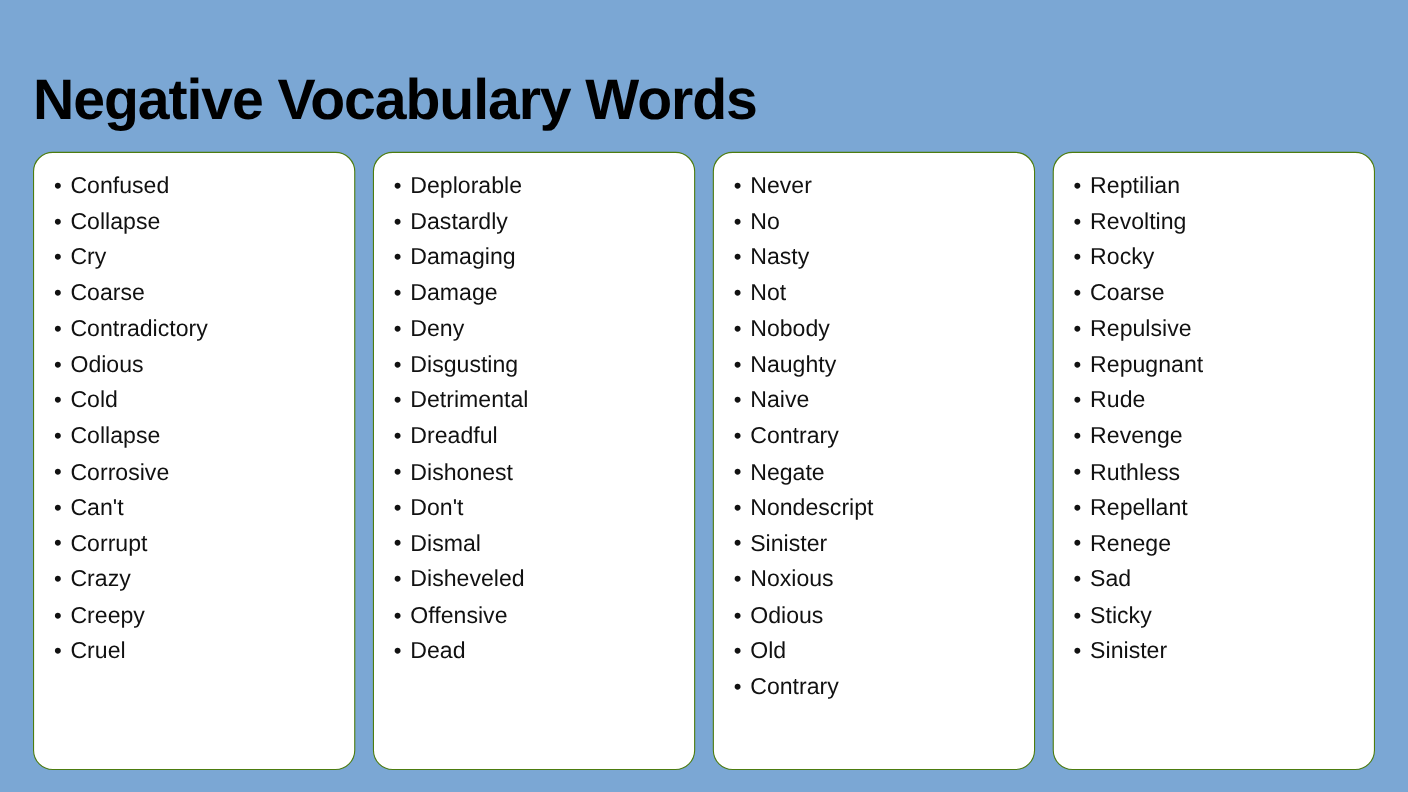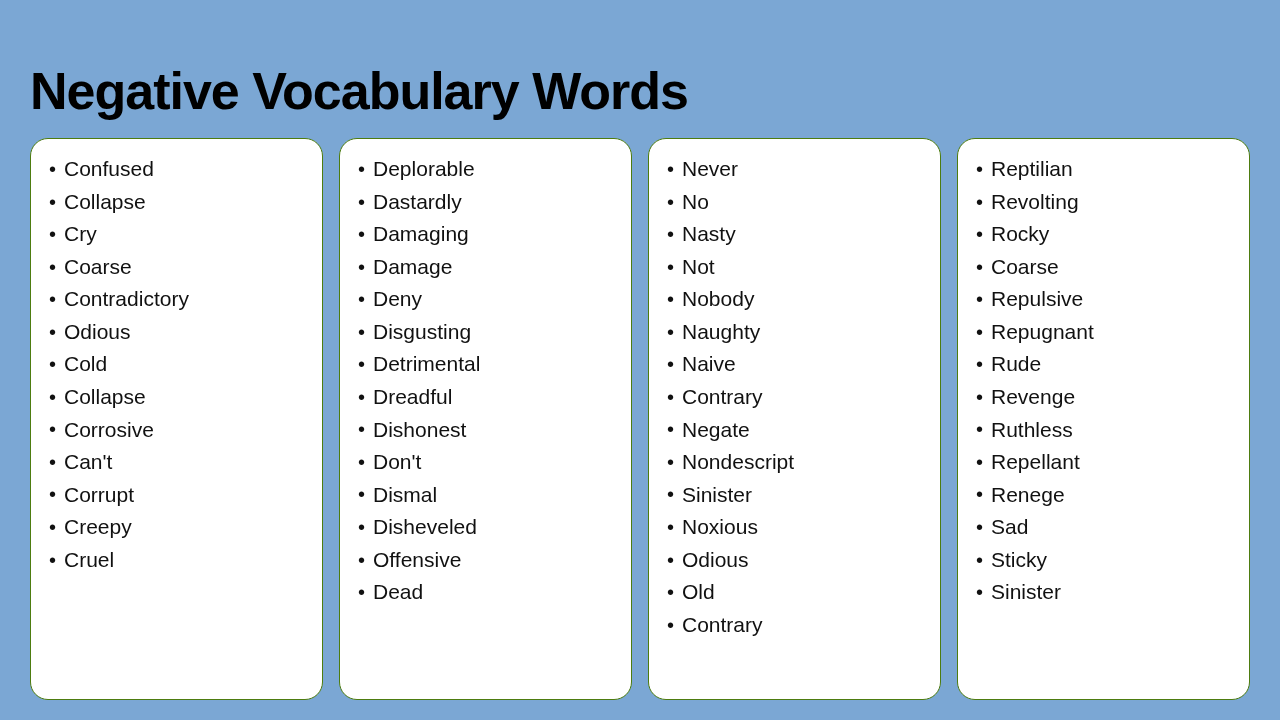--- a/index.html
+++ b/index.html
@@ -87,20 +87,21 @@
           <li>Collapse</li>
           <li>Cry</li>
           <li>Coarse</li>
           <li>Contradictory</li>
           <li>Odious</li>
           <li>Cold</li>
           <li>Collapse</li>
           <li>Corrosive</li>
           <li>Can't</li>
           <li>Corrupt</li>
+          <li>Crazy</li>
           <li>Creepy</li>
           <li>Cruel</li>
         </ul>
       </div>
       <div class="word-card">
         <ul class="word-list">
           <li>Deplorable</li>
           <li>Dastardly</li>
           <li>Damaging</li>
           <li>Damage</li>

